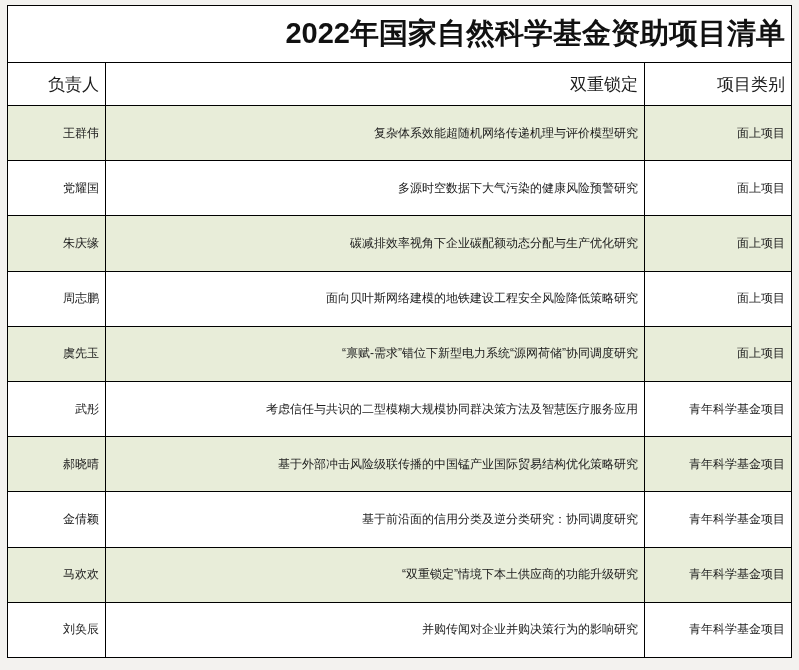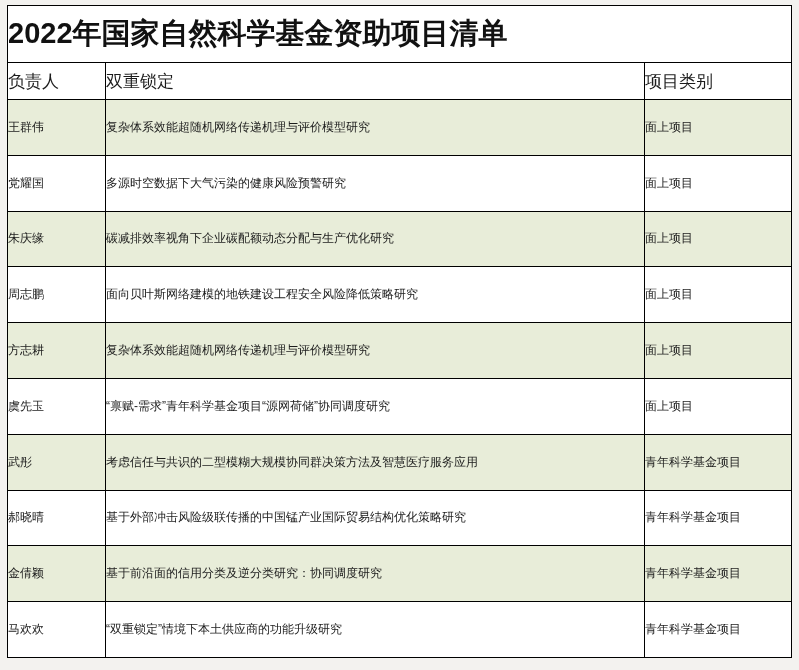--- a/index.html
+++ b/index.html
@@ -24,34 +24,34 @@
     width:785px;height:653px;
   }
   table{
     border-collapse:collapse;
     table-layout:fixed;
     width:100%;height:100%;
     background:var(--cell-bg);
   }
   th,td{
     border:1.5px solid var(--border);
-    padding:0 0;
-    text-align:left;
+    padding:0 6px;
+    text-align:right;
     vertical-align:middle;
     overflow:hidden;
     font-weight:normal;
   }
   .title-row th{
     height:57px;
     font-size:29px;
     font-weight:bold;
     color:var(--title-color);
   }
   .head-row th{
-    height:37px;
+    height:43px;
     font-size:17px;
   }
   tbody td{
     height:42.5px;
     font-size:12px;
     white-space:nowrap;
   }
   tbody tr:nth-child(odd){background:var(--shaded-row-bg);}
   col.c1{width:98px;}
   col.c3{width:147px;}
@@ -91,27 +91,22 @@
         <td>朱庆缘</td>
         <td>碳减排效率视角下企业碳配额动态分配与生产优化研究</td>
         <td>面上项目</td>
       </tr>
       <tr>
         <td>周志鹏</td>
         <td>面向贝叶斯网络建模的地铁建设工程安全风险降低策略研究</td>
         <td>面上项目</td>
       </tr>
       <tr>
-        <td>方志耕</td>
-        <td>复杂体系效能超随机网络传递机理与评价模型研究</td>
-        <td>面上项目</td>
-      </tr>
-      <tr>
         <td>虞先玉</td>
-        <td>“禀赋-需求”青年科学基金项目“源网荷储”协同调度研究</td>
+        <td>“禀赋-需求”错位下新型电力系统“源网荷储”协同调度研究</td>
         <td>面上项目</td>
       </tr>
       <tr>
         <td>武彤</td>
         <td>考虑信任与共识的二型模糊大规模协同群决策方法及智慧医疗服务应用</td>
         <td>青年科学基金项目</td>
       </tr>
       <tr>
         <td>郝晓晴</td>
         <td>基于外部冲击风险级联传播的中国锰产业国际贸易结构优化策略研究</td>
@@ -120,15 +115,20 @@
       <tr>
         <td>金倩颖</td>
         <td>基于前沿面的信用分类及逆分类研究：协同调度研究</td>
         <td>青年科学基金项目</td>
       </tr>
       <tr>
         <td>马欢欢</td>
         <td>“双重锁定”情境下本土供应商的功能升级研究</td>
         <td>青年科学基金项目</td>
       </tr>
+      <tr>
+        <td>刘奂辰</td>
+        <td>并购传闻对企业并购决策行为的影响研究</td>
+        <td>青年科学基金项目</td>
+      </tr>
     </tbody>
   </table>
 </div>
 
 </body></html>

